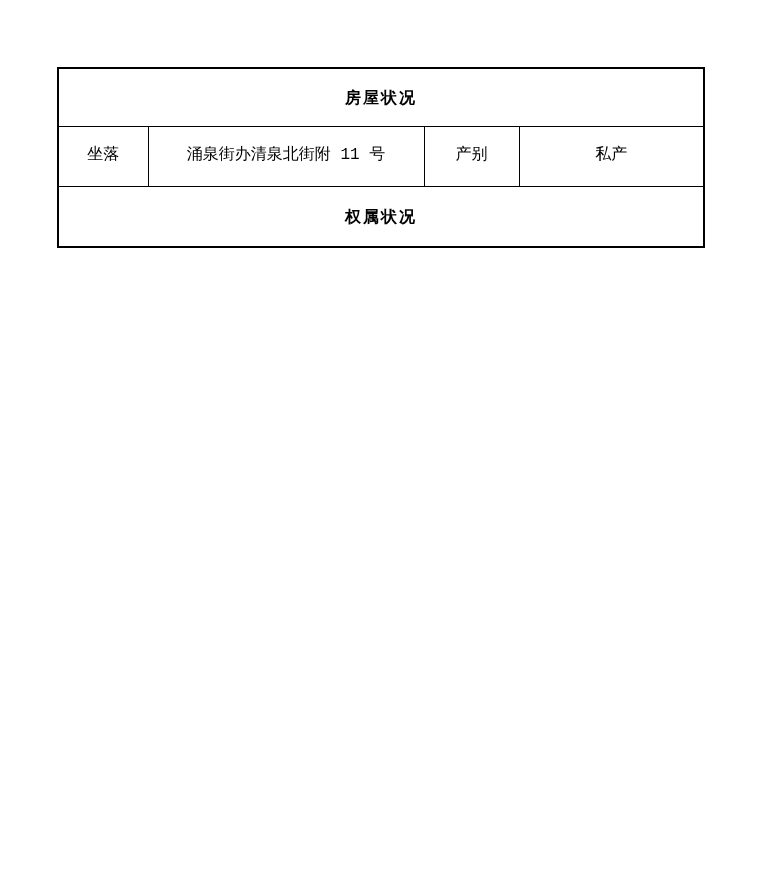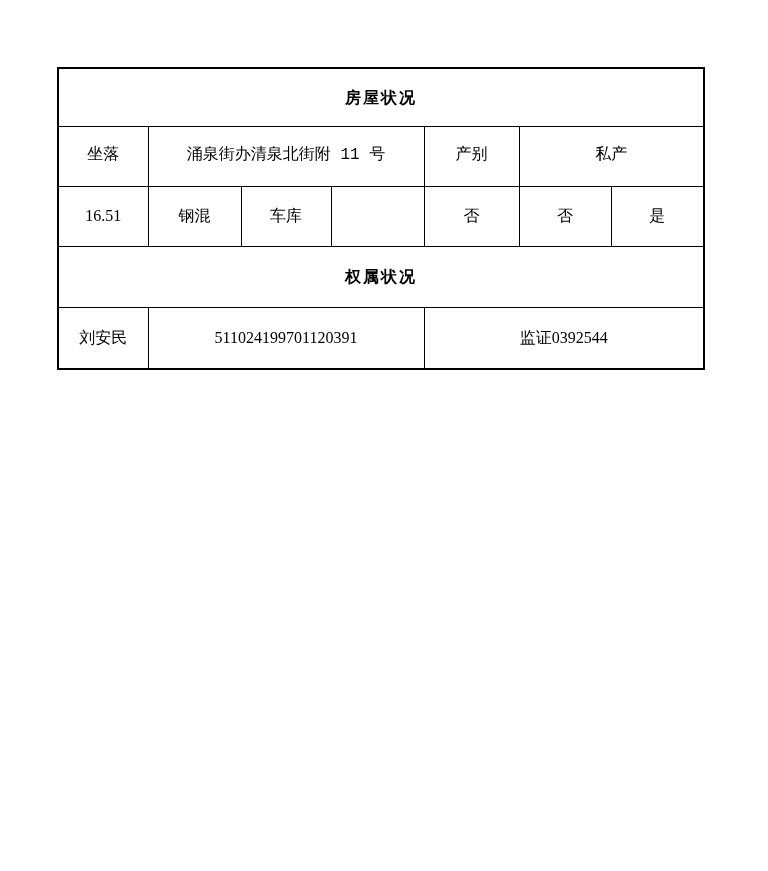--- a/index.html
+++ b/index.html
@@ -73,36 +73,22 @@
     </tr>
 
     <tr class="r-loc">
       <td>坐落</td>
       <td colspan="3" class="left-align">涌泉街办清泉北街附 11 号</td>
       <td>产别</td>
       <td colspan="2" class="left-align">私产</td>
     </tr>
 
 
-    <tr class="r-val">
-      <td>16.51</td>
-      <td>钢混</td>
-      <td>车库</td>
-      <td></td>
-      <td>否</td>
-      <td>否</td>
-      <td>是</td>
-    </tr>
 
     <tr class="r-title2">
       <td colspan="7" class="section-title">权属状况</td>
     </tr>
 
 
 
-    <tr class="r-ownv">
-      <td>刘安民</td>
-      <td colspan="3">511024199701120391</td>
-      <td colspan="3">监证0392544</td>
-    </tr>
   </tbody>
     </table>
 </div>
 
 </body></html>

